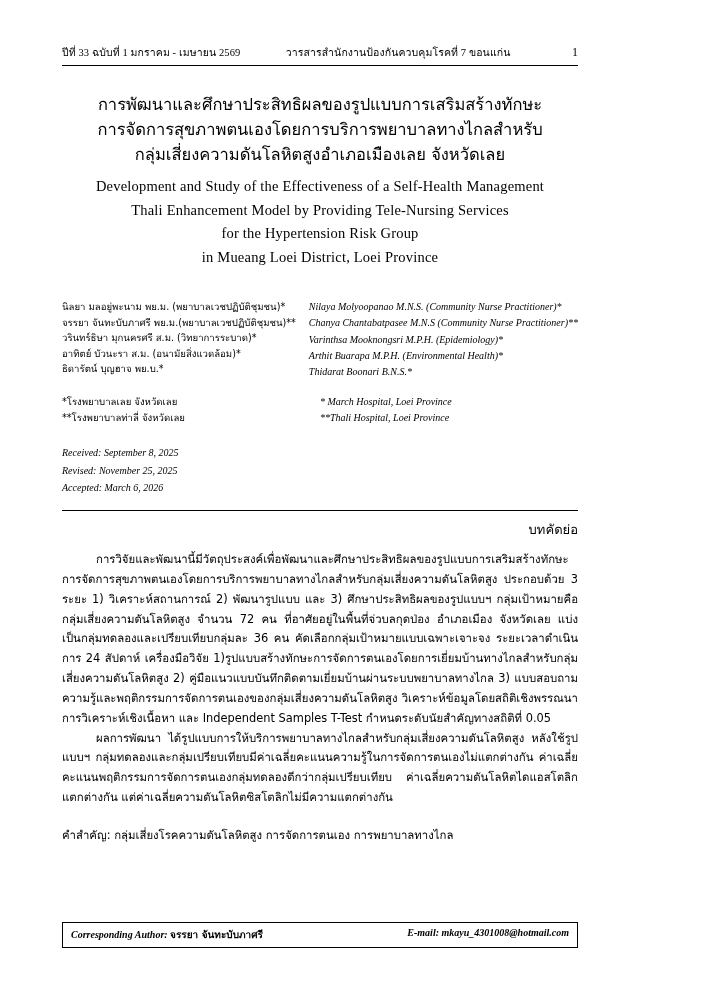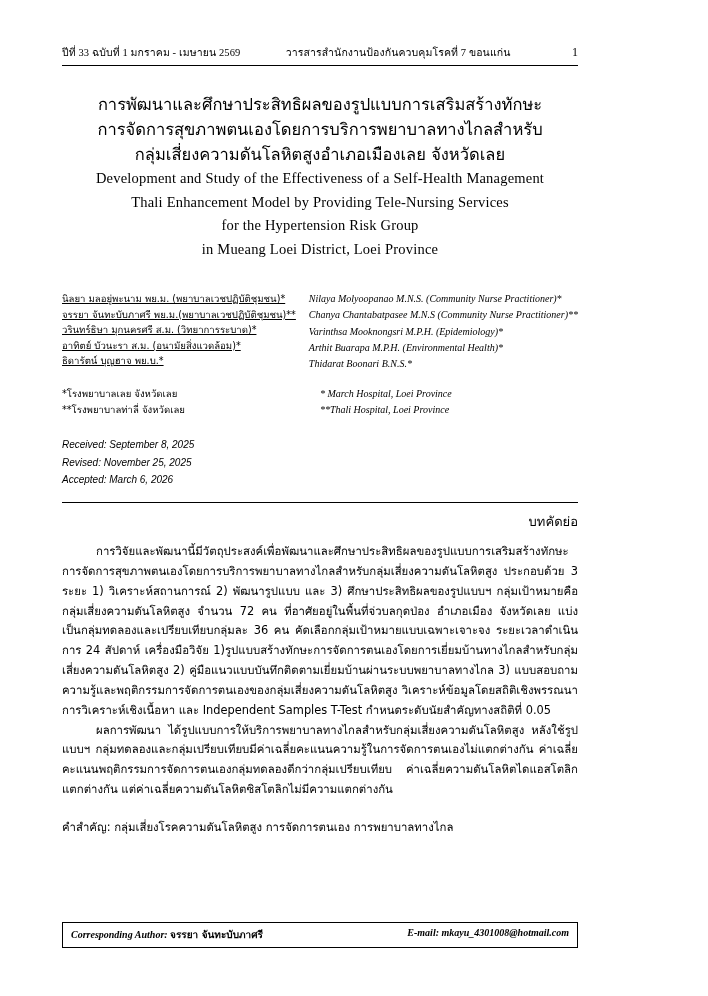--- a/index.html
+++ b/index.html
@@ -47,54 +47,54 @@
     line-height: 1.52;
     margin-top: 26px;
     font-family: "DejaVu Sans", sans-serif;
     font-weight: 400;
   }
   .title-th div { white-space: nowrap; }
   .title-en {
     text-align: center;
     font-size: 14.5px;
     line-height: 1.62;
-    margin-top: 0;
+    margin-top: 8px;
     font-family: "Liberation Serif", serif;
     letter-spacing: .2px;
   }
 
   
   .authors {
     display: flex;
     margin-top: 30px;
     font-size: 9.6px;
     line-height: 1.62;
   }
   .auth-col {
     flex: 1 1 50%;
   }
-  .auth-col.left { font-family: "DejaVu Sans", sans-serif; text-decoration: underline; }
+  .auth-col.left { font-family: "DejaVu Sans", sans-serif; }
   .auth-col.right { font-family: "Liberation Serif", serif; font-style: italic; font-size: 10px; }
   .auth-col .line { white-space: nowrap; }
 
   .affil {
     display: flex;
     margin-top: 14px;
     font-size: 9.6px;
     line-height: 1.62;
   }
   .affil .left { flex: 1 1 50%; font-family: "DejaVu Sans", sans-serif; }
   .affil .right { flex: 1 1 50%; font-family: "Liberation Serif", serif; font-style: italic; font-size: 10px; }
 
   .dates {
     margin-top: 18px;
     font-size: 10px;
     font-style: italic;
     line-height: 1.72;
-    font-family: Liberation Sans, sans-serif;
+    font-family: Liberation Serif, serif;
   }
 
   .rule2 {
     border: none;
     border-top: 1.4px solid #000;
     margin: 14px 0 0 0;
   }
 
   
   .abstract-head {

